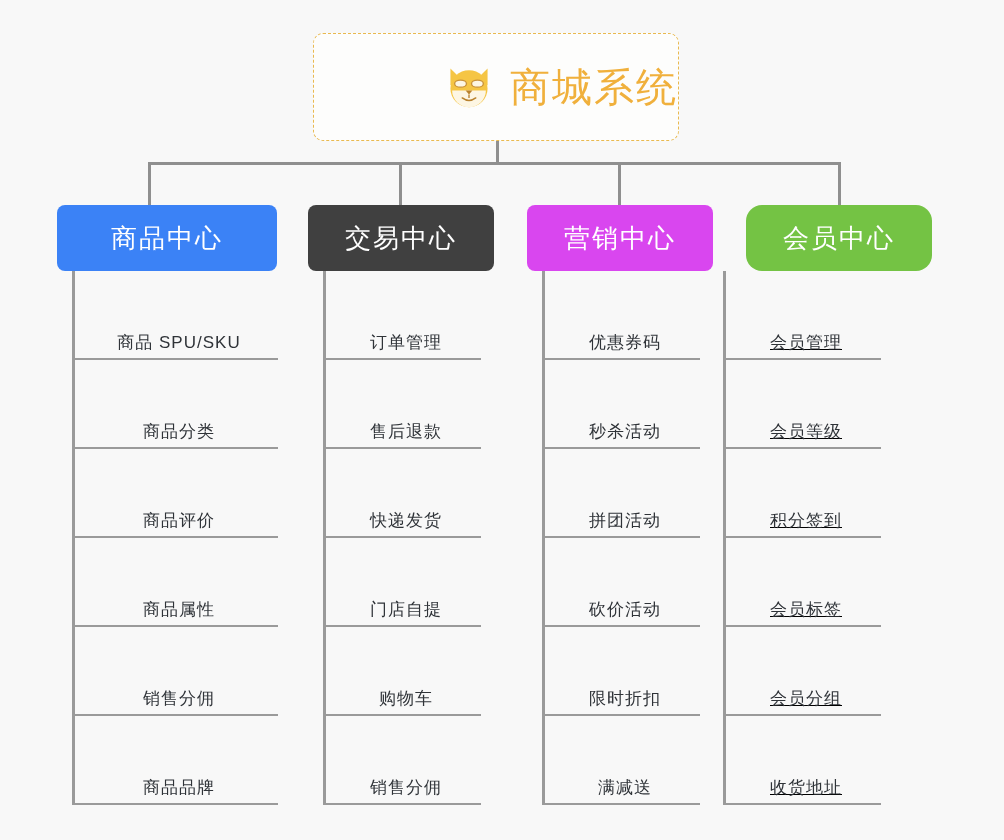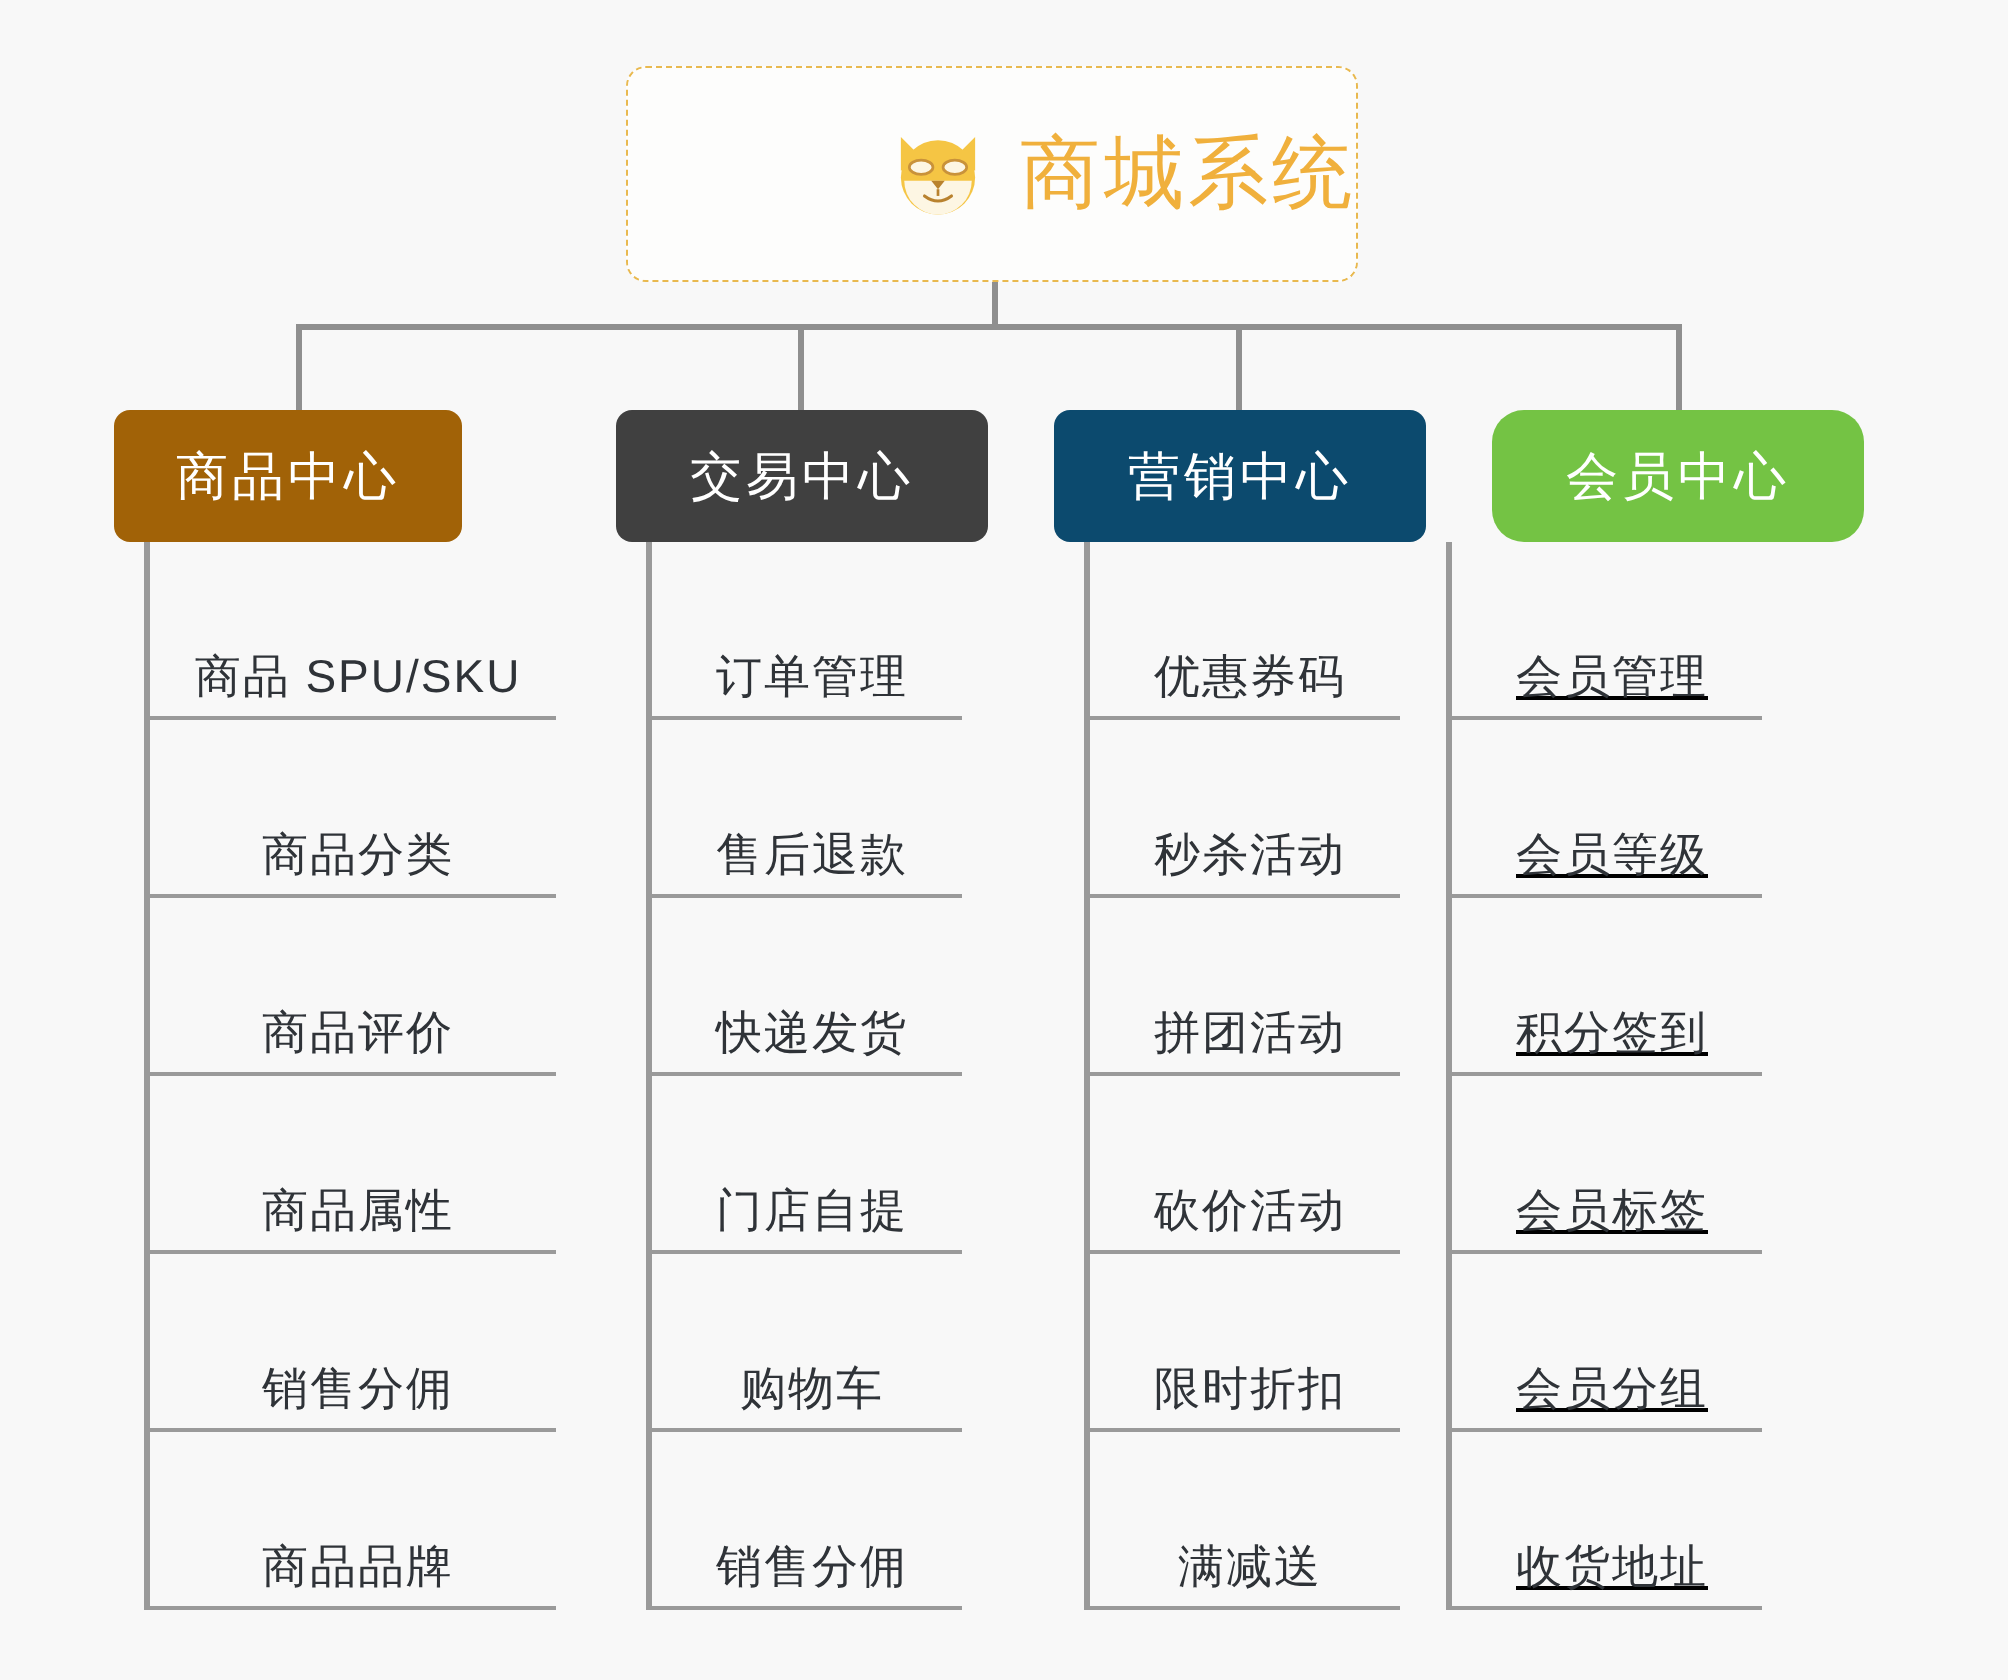--- a/index.html
+++ b/index.html
@@ -91,21 +91,21 @@
     position: relative;
     height: 89px;
     box-sizing: border-box;
     border-bottom: 2px solid #9a9a9a;
     display: flex;
     align-items: flex-end;
     justify-content: center;
     padding-bottom: 3px;
   }
   .leaf-label {
-    font-size: 23px;
+    font-size: 17px;
     color: #2f3338;
     letter-spacing: 1px;
     line-height: 1.25;
     padding: 0 6px 2px 14px;
   }
 </style>
 </head>
 <body>
 
 <div id="canvas">
@@ -127,21 +127,21 @@
   </div>
 
   <div class="line v-line" style="left:496px; top:141px; height:24px;"></div>
   <div class="line h-line" style="left:148px; top:162px; width:693px;"></div>
   <div class="line v-line" style="left:148px; top:162px; height:45px;"></div>
   <div class="line v-line" style="left:399px; top:162px; height:45px;"></div>
   <div class="line v-line" style="left:618px; top:162px; height:45px;"></div>
   <div class="line v-line" style="left:838px; top:162px; height:45px;"></div>
 
   <div id="branches">
-      <div class="cat-box" style="left: 57px; width: 174px; background: #a16207;">
+      <div class="cat-box" style="left: 57px; width: 220px; background: #3b82f6;">
         <span>商品中心</span>
       </div>
       <div class="leaf-col" style="left: 72px; width: 206px;">
         <div class="leaf-trunk" style="height: 534px;"></div>
         <div class="leaf-item">
           <span class="leaf-label">商品 SPU/SKU</span>
         </div>
         <div class="leaf-item">
           <span class="leaf-label">商品分类</span>
         </div>
@@ -175,21 +175,21 @@
         <div class="leaf-item">
           <span class="leaf-label">门店自提</span>
         </div>
         <div class="leaf-item">
           <span class="leaf-label">购物车</span>
         </div>
         <div class="leaf-item">
           <span class="leaf-label">销售分佣</span>
         </div>
       </div>
-      <div class="cat-box" style="left: 527px; width: 186px; background: #0c4a6e;">
+      <div class="cat-box" style="left: 527px; width: 186px; background: #d946ef;">
         <span>营销中心</span>
       </div>
       <div class="leaf-col" style="left: 542px; width: 158px;">
         <div class="leaf-trunk" style="height: 534px;"></div>
         <div class="leaf-item">
           <span class="leaf-label">优惠券码</span>
         </div>
         <div class="leaf-item">
           <span class="leaf-label">秒杀活动</span>
         </div>

